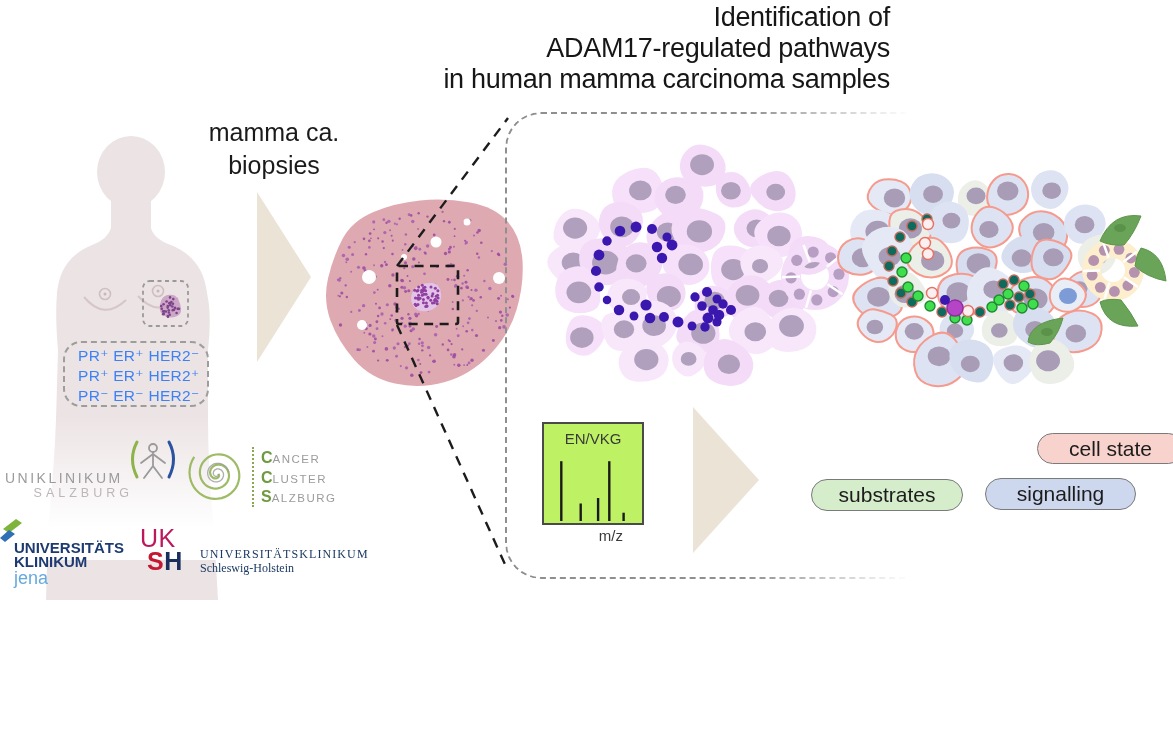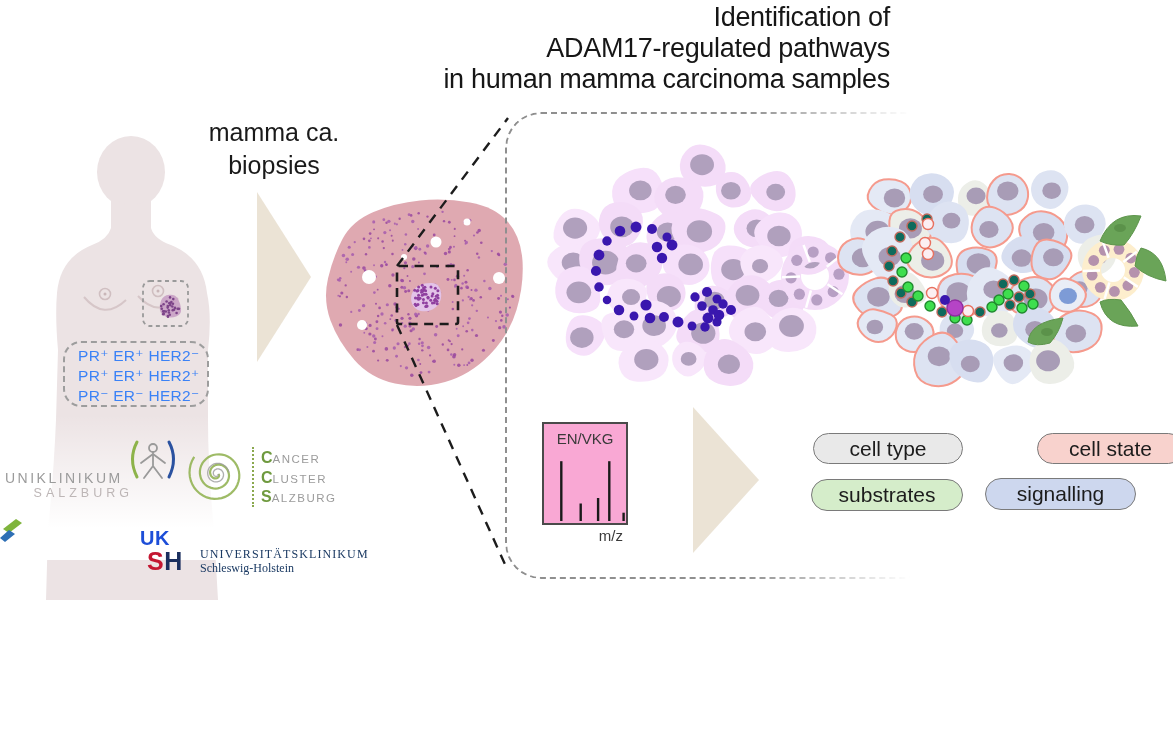--- a/index.html
+++ b/index.html
@@ -20,22 +20,22 @@
   #art{left:0;top:0;z-index:1;}
   
   .body-fade{left:0;top:415px;width:300px;height:145px;z-index:2;
              background:linear-gradient(to bottom,rgba(255,255,255,0) 0%,#ffffff 78%);}
   
   .zoom-panel{left:505px;top:112px;width:432px;height:463px;border:2px dashed #8f8f8f;
               border-radius:36px;z-index:2;
               -webkit-mask-image:linear-gradient(to right,#000 55%,rgba(0,0,0,0) 93%);
               mask-image:linear-gradient(to right,#000 55%,rgba(0,0,0,0) 93%);}
   
-  .spec-box{left:542px;top:422px;width:86px;height:103px;border:2px solid #4a4a4a;
-            background:#f9a8d4;z-index:3;box-sizing:border-box;}
+  .spec-box{left:542px;top:422px;width:102px;height:103px;border:2px solid #4a4a4a;
+            background:#bef264;z-index:3;box-sizing:border-box;}
   .spec-title{position:absolute;left:0;top:6px;width:100%;text-align:center;
               font-size:15px;color:#3a3a3a;}
   .spec-svg{position:absolute;left:0;top:0;}
   .spec-xlabel{left:517px;top:527px;width:106px;text-align:right;font-size:15px;
                color:#3a3a3a;z-index:3;}
   
   .pill{z-index:3;border:1.5px solid #7a7a7a;border-radius:16px;display:flex;
         align-items:center;justify-content:center;font-size:21px;color:#1c1c1c;box-sizing:border-box;}
   .pill-celltype{left:813px;top:433px;width:150px;height:31px;background:#e9e9e9;}
   .pill-cellstate{left:1037px;top:433px;width:147px;height:31px;background:#f8d2cd;}
@@ -52,21 +52,21 @@
   .ccs-text{left:261px;top:449px;width:110px;}
   .ccs-row{line-height:17.5px;white-space:nowrap;}
   .ccs-initial{font-size:16px;font-weight:bold;color:#6f9a3f;}
   .ccs-rest{font-size:11.5px;color:#9b9b9b;letter-spacing:1.5px;}
   .jena-icon{left:0px;top:513px;}
   .jena-text{left:14px;top:540px;width:130px;}
   .jena-l1{font-size:15px;font-weight:bold;color:#1d3b70;line-height:15px;}
   .jena-l2{font-size:15px;font-weight:bold;color:#1d3b70;line-height:14px;}
   .jena-l3{font-size:18px;color:#66aadd;line-height:18px;}
   .uksh-mark{left:140px;top:527px;width:60px;}
-  .uksh-uk{font-size:20px;font-weight:700;color:#1d4ed8;line-height:23px;letter-spacing:0.5px;}
+  .uksh-uk{font-size:25px;font-weight:400;color:#be185d;line-height:23px;letter-spacing:0.5px;}
   .uksh-sh{font-size:25px;font-weight:900;line-height:23px;padding-left:7px;letter-spacing:0.5px;}
   .uksh-s{color:#c41732;} .uksh-h{color:#1b2f5e;}
   .uksh-text{left:200px;top:547px;width:170px;font-family:"Liberation Serif","DejaVu Serif",serif;color:#1b3a63;}
   .uksh-t1{font-size:12px;letter-spacing:1.1px;line-height:14px;}
   .uksh-t2{font-size:12px;line-height:14px;}
 </style>
 </head>
 <body>
 
 <div id="stage">
@@ -721,23 +721,20 @@
         <line x1="17.3" y1="97" x2="17.3" y2="37.2" stroke="#1a1a1a" stroke-width="2.4"></line>
         <line x1="36.7" y1="97" x2="36.7" y2="79.5" stroke="#1a1a1a" stroke-width="2.4"></line>
         <line x1="54.1" y1="97" x2="54.1" y2="74.0" stroke="#1a1a1a" stroke-width="2.4"></line>
         <line x1="65.3" y1="97" x2="65.3" y2="37.2" stroke="#1a1a1a" stroke-width="2.4"></line>
         <line x1="79.6" y1="97" x2="79.6" y2="88.7" stroke="#1a1a1a" stroke-width="2.4"></line>
       </svg>
     <div class="spec-title">EN/VKG</div>
   </div>
   <div class="abs spec-xlabel">m/z</div>
 
-  <div class="abs pill pill-celltype">
-      <span>cell type</span>
-    </div>
   <div class="abs pill pill-cellstate">
       <span>cell state</span>
     </div>
   <div class="abs pill pill-substrates">
       <span>substrates</span>
     </div>
   <div class="abs pill pill-signalling">
       <span>signalling</span>
     </div>
 
@@ -759,20 +756,25 @@
   <div class="abs logo ccs-text">
     <div class="ccs-row"><span class="ccs-initial">C</span><span class="ccs-rest">ANCER</span></div>
     <div class="ccs-row"><span class="ccs-initial">C</span><span class="ccs-rest">LUSTER</span></div>
     <div class="ccs-row"><span class="ccs-initial">S</span><span class="ccs-rest">ALZBURG</span></div>
   </div>
 
   <svg class="abs logo jena-icon" width="26" height="30" viewBox="0 0 26 30">
     <path d="M3,16 L16,6 L22,10 L9,20 Z" fill="#7fb43c"></path>
     <path d="M0,25 L9,17 L15,21 L5,29 Z" fill="#2e6fb5"></path>
   </svg>
+  <div class="abs logo jena-text">
+    <div class="jena-l1">UNIVERSITÄTS</div>
+    <div class="jena-l2">KLINIKUM</div>
+    <div class="jena-l3">jena</div>
+  </div>
 
   <div class="abs logo uksh-mark">
     <div class="uksh-uk">UK</div>
     <div class="uksh-sh"><span class="uksh-s">S</span><span class="uksh-h">H</span></div>
   </div>
   <div class="abs logo uksh-text">
     <div class="uksh-t1">UNIVERSITÄTSKLINIKUM</div>
     <div class="uksh-t2">Schleswig-Holstein</div>
   </div>
 

